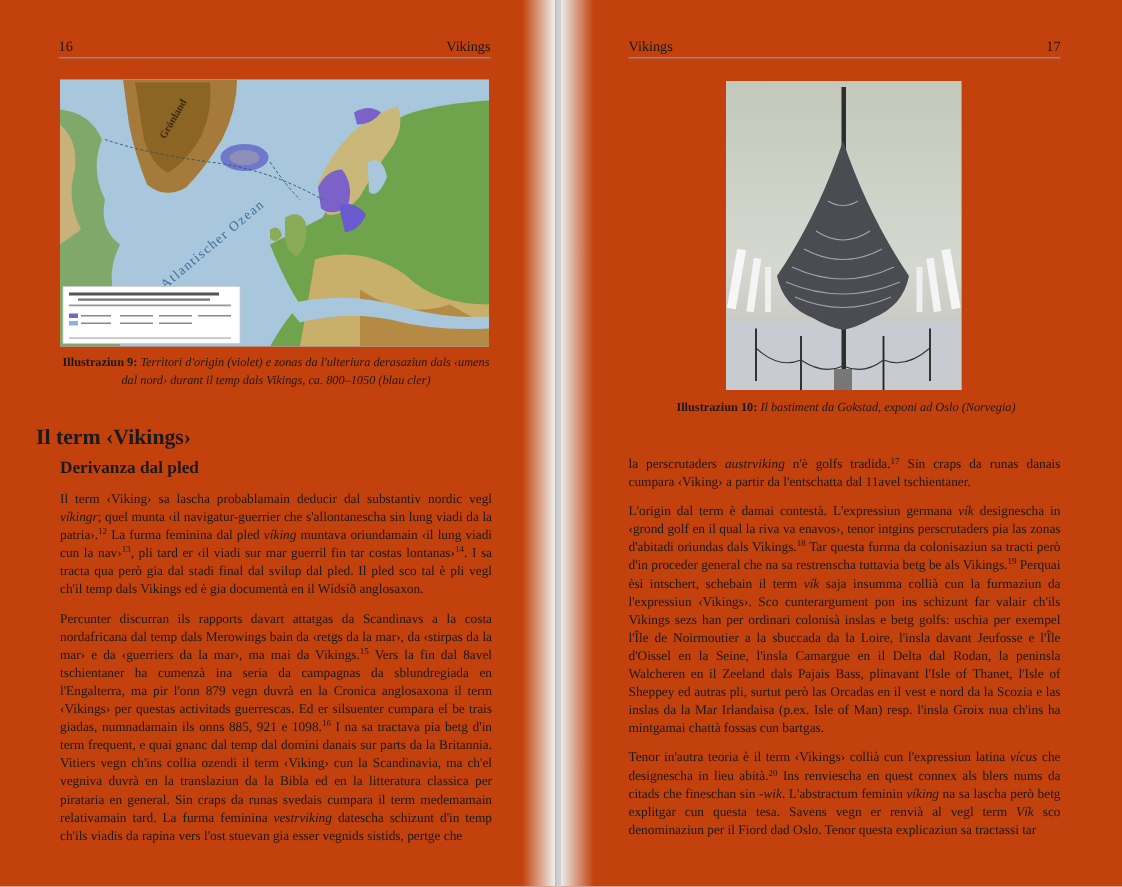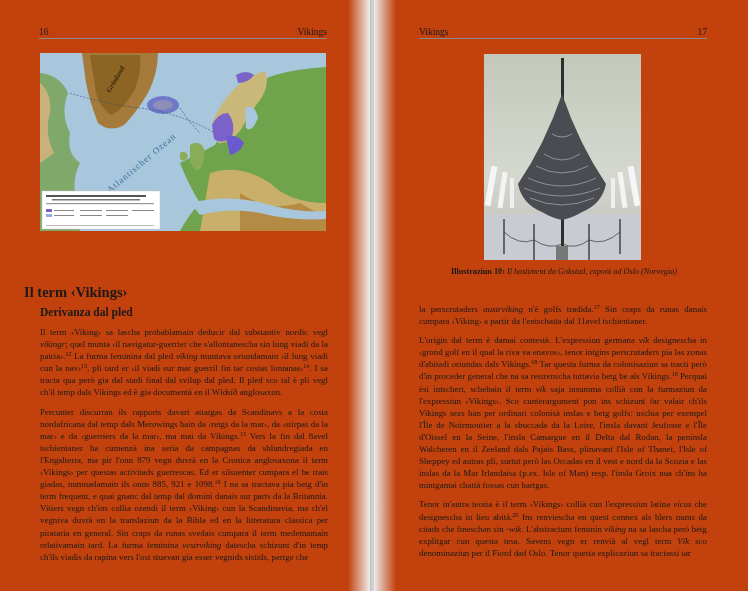--- a/index.html
+++ b/index.html
@@ -107,20 +107,24 @@
       <rect x="14" y="162" width="20" height="1" fill="#888"></rect>
       <rect x="40" y="157" width="22" height="1" fill="#888"></rect>
       <rect x="40" y="162" width="22" height="1" fill="#888"></rect>
       <rect x="66" y="157" width="22" height="1" fill="#888"></rect>
       <rect x="66" y="162" width="22" height="1" fill="#888"></rect>
       <rect x="92" y="157" width="22" height="1" fill="#888"></rect>
       <rect x="6" y="172" width="108" height="0.8" fill="#aaa"></rect>
     </svg>
   </div>
 
+  <div class="caption cap9">
+    <b>Illustraziun 9:</b>
+    <i>Territori d'origin (violet) e zonas da l'ulteriura derasaziun dals ‹umens dal nord› durant il temp dals Vikings, ca. 800–1050 (blau cler)</i>
+  </div>
 
   <h1 class="h-section">Il term ‹Vikings›</h1>
   <h2 class="h-sub">Derivanza dal pled</h2>
 
   <div class="body-text left-body">
       <p><span>Il term ‹Viking› sa lascha probablamain deducir dal substantiv nordic vegl </span><i>víkingr</i><span>; quel munta ‹il navigatur-guerrier che s'allontanescha sin lung viadi da la patria›.</span><sup>12</sup><span>  La furma feminina dal pled </span><i>víking</i><span> muntava oriundamain ‹il lung viadi cun la nav›</span><sup>13</sup><span>, pli tard er ‹il viadi sur mar guerril fin tar costas lontanas›</span><sup>14</sup><span>. I sa tracta qua però gia dal stadi final dal svilup dal pled. Il pled sco tal è pli vegl ch'il temp dals Vikings ed è gia documentà en il Wídsíð anglosaxon.</span></p>
       <p><span>Percunter discurran ils rapports davart attatgas da Scandinavs a la costa nordafricana dal temp dals Merowings bain da ‹retgs da la mar›, da ‹stirpas da la mar› e da ‹guerriers da la mar›, ma mai da Vikings.</span><sup>15</sup><span>  Vers la fin dal 8avel tschientaner ha cumenzà ina seria da campagnas da sblundregiada en l'Engalterra, ma pir l'onn 879 vegn duvrà en la Cronica anglosaxona il term ‹Vikings› per questas activitads guerrescas. Ed er silsuenter cumpara el be trais giadas, numnadamain ils onns 885, 921 e 1098.</span><sup>16</sup><span> I na sa tractava pia betg d'in term frequent, e quai gnanc dal temp dal domini danais sur parts da la Britannia. Vitiers vegn ch'ins collia ozendi il term ‹Viking› cun la Scandinavia, ma ch'el vegniva duvrà en la translaziun da la Bibla ed en la litteratura classica per pirataria en general. Sin craps da runas svedais cumpara il term medemamain relativamain tard. La furma feminina </span><i>vestrviking</i><span> datescha schizunt d'in temp ch'ils viadis da rapina vers l'ost stuevan gia esser vegnids sistids, pertge che</span></p>
     </div>
 </div>
 

